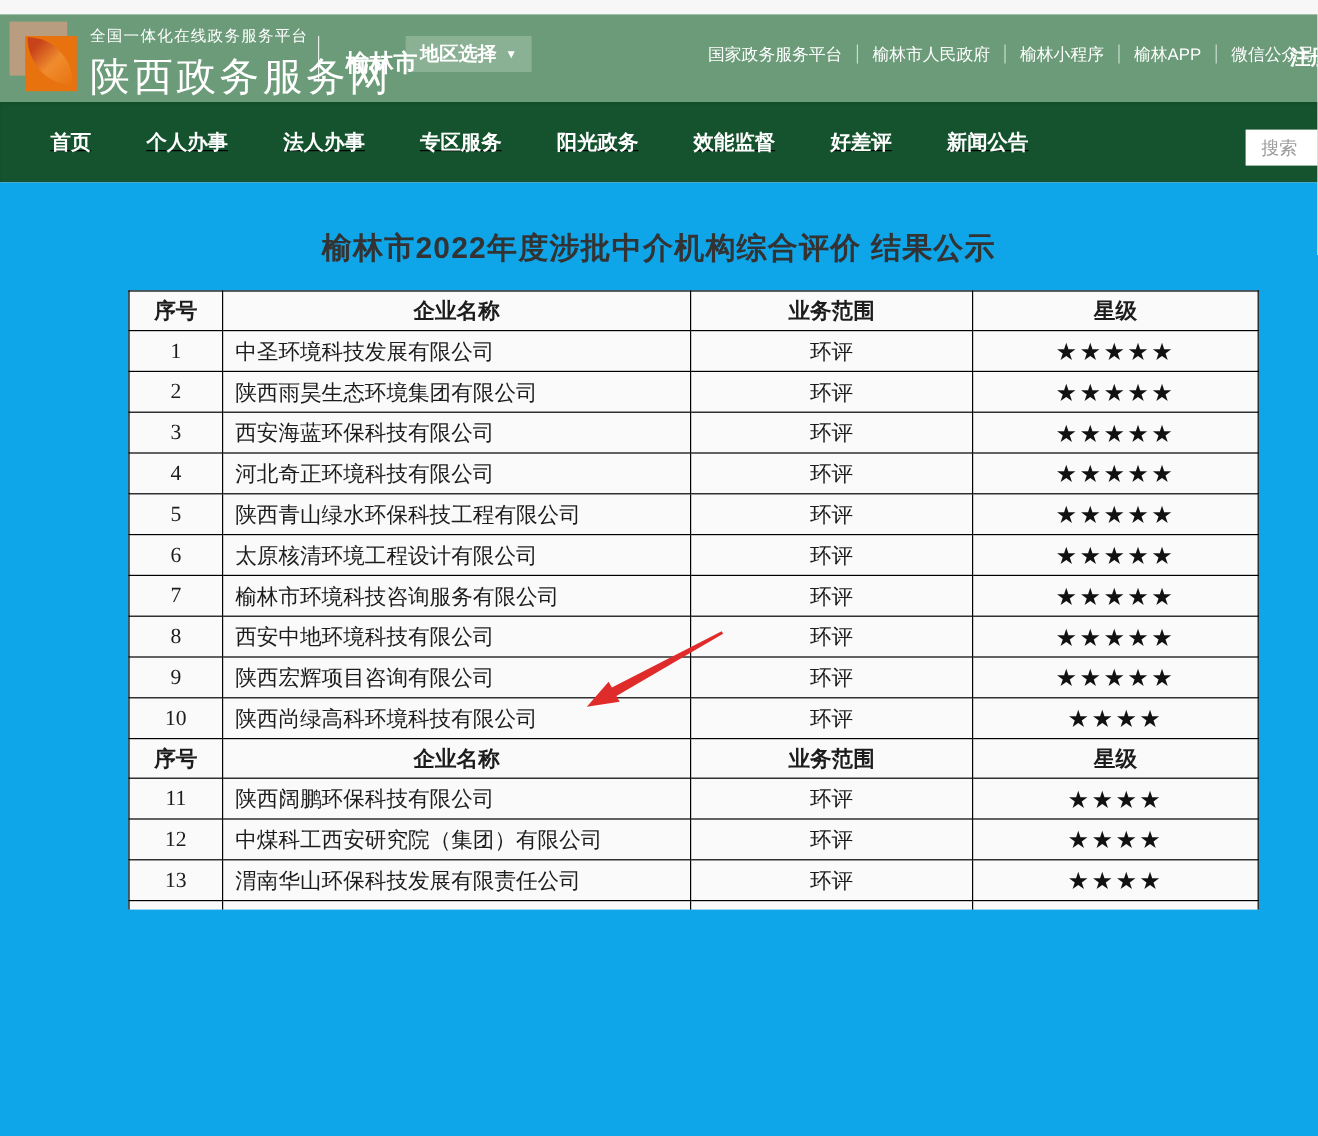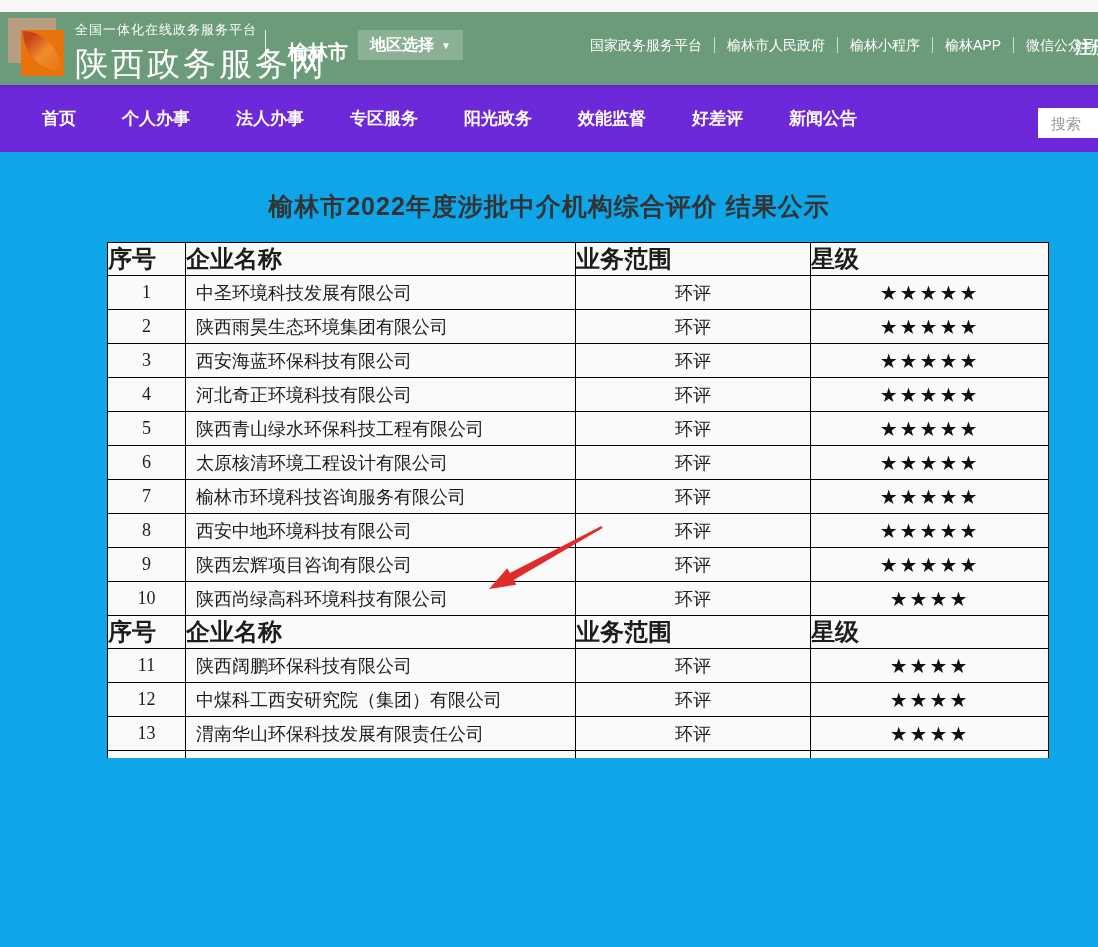--- a/index.html
+++ b/index.html
@@ -12,53 +12,53 @@
   .logo-tan { position:absolute; left:0; top:0; width:48px; height:45px; background:#b99d81; }
   .logo-orange { position:absolute; left:13px; top:12px; width:43px; height:46px; background:#e8720e; }
   .logo-leaf { position:absolute; left:15px; top:13px; width:38px; height:40px;
                background:linear-gradient(135deg,#c8431a 18%, #f08c2e 55%, #e8720e 100%);
                border-radius:0 100% 0 100%; }
   .brand-text { position:absolute; left:75px; top:9px; color:#fff; }
   .platform-name { font-size:13px; letter-spacing:1px; }
   .site-name { font-size:33px; font-weight:400; letter-spacing:3px; margin-top:3px; }
   .v-divider { position:absolute; left:265px; top:18px; width:1px; height:38px; background:rgba(255,255,255,.85); }
   .current-city { position:absolute; left:288px; top:27px; color:#fff; font-size:20px; font-weight:bold; }
-  .region-btn { position:absolute; left:358px; top:18px; height:30px; padding:0 12px;
+  .region-btn { position:absolute; left:338px; top:18px; height:30px; padding:0 12px;
                 background:rgba(255,255,255,.22); color:#fff; font-size:16px; font-weight:bold;
                 border:none; display:flex; align-items:center; gap:7px; cursor:pointer; }
   .caret { font-size:10px; }
   .top-links { position:absolute; left:578px; top:25px; display:flex; align-items:center; white-space:nowrap; }
   .top-link { color:#fff; font-size:14px; padding:0 12px; text-decoration:none; line-height:16px; }
   .top-link.sep { border-right:1px solid rgba(255,255,255,.65); }
   .register-link { position:absolute; left:1075px; top:24px; color:#fff; font-size:17px; font-weight:bold; text-decoration:none; white-space:nowrap; }
 
   
-  .main-nav { position:relative; width:100%; height:67px; background:#6d28d9;
-              box-shadow:inset 0 2px 2px rgba(0,0,0,.06); }
+  .main-nav { position:relative; width:100%; height:67px; background:#14532d;
+              box-shadow:inset 0 2px 2px rgba(0,0,0,.06);text-decoration:underline; }
   .nav-items { display:flex; align-items:center; height:100%; padding-left:42px; gap:46px; }
   .nav-item { color:#fff; font-size:17px; font-weight:bold; text-decoration:none; cursor:pointer; white-space:nowrap; }
   .search-box { position:absolute; left:1038px; top:23px; width:130px; height:30px; background:#fff; }
   .search-input { width:100%; height:100%; border:none; outline:none; padding-left:13px;
                   font-size:15px; color:#444; background:transparent; font-family:"Liberation Sans",sans-serif; }
   .search-input::placeholder { color:#9a9a9a; }
 
   
   .content { position:relative; width:100%; height:807px; background:#0ea5e9; }
   .article-title { text-align:center; padding-top:38px; font-size:25px; font-weight:bold;
                    color:#333; letter-spacing:1px; }
   .paragraph { margin-top:46px; font-family:"Liberation Serif", serif; color:#3d3d3d; font-size:19px; }
   .para-line { height:45px; line-height:45px; white-space:nowrap; overflow:hidden; padding-left:5px; }
   .para-line.indent { padding-left:95px; }
   .table-caption { text-align:center; margin-top:4px; font-size:15px; font-weight:bold; color:#222; }
 
   
   .eval-table { margin-left:107px; margin-top:19px; width:941px; border-collapse:collapse;
                 font-family:"Liberation Serif", serif; table-layout:fixed; background:#fafafa; }
   .eval-table th, .eval-table td { border:1px solid #000; color:#1c1c1c; }
-  .eval-table th { height:33px; font-size:24px; font-weight:bold; text-align:left; }
+  .eval-table th { height:33px; font-size:18px; font-weight:bold; text-align:center; }
   .eval-table td { height:34px; font-size:18px; }
   .col-no    { width:78px; }
   .col-name  { width:390px; }
   .col-scope { width:235px; }
   .col-stars { width:238px; }
   td.cell-no, td.cell-scope, td.cell-stars { text-align:center; }
   td.cell-name { text-align:left; padding-left:10px; }
   td.cell-stars { font-size:20px; letter-spacing:2px; color:#111; font-family:"DejaVu Sans", sans-serif; }
   tr.cut-row td { height:7px; border-bottom:none; }
 

